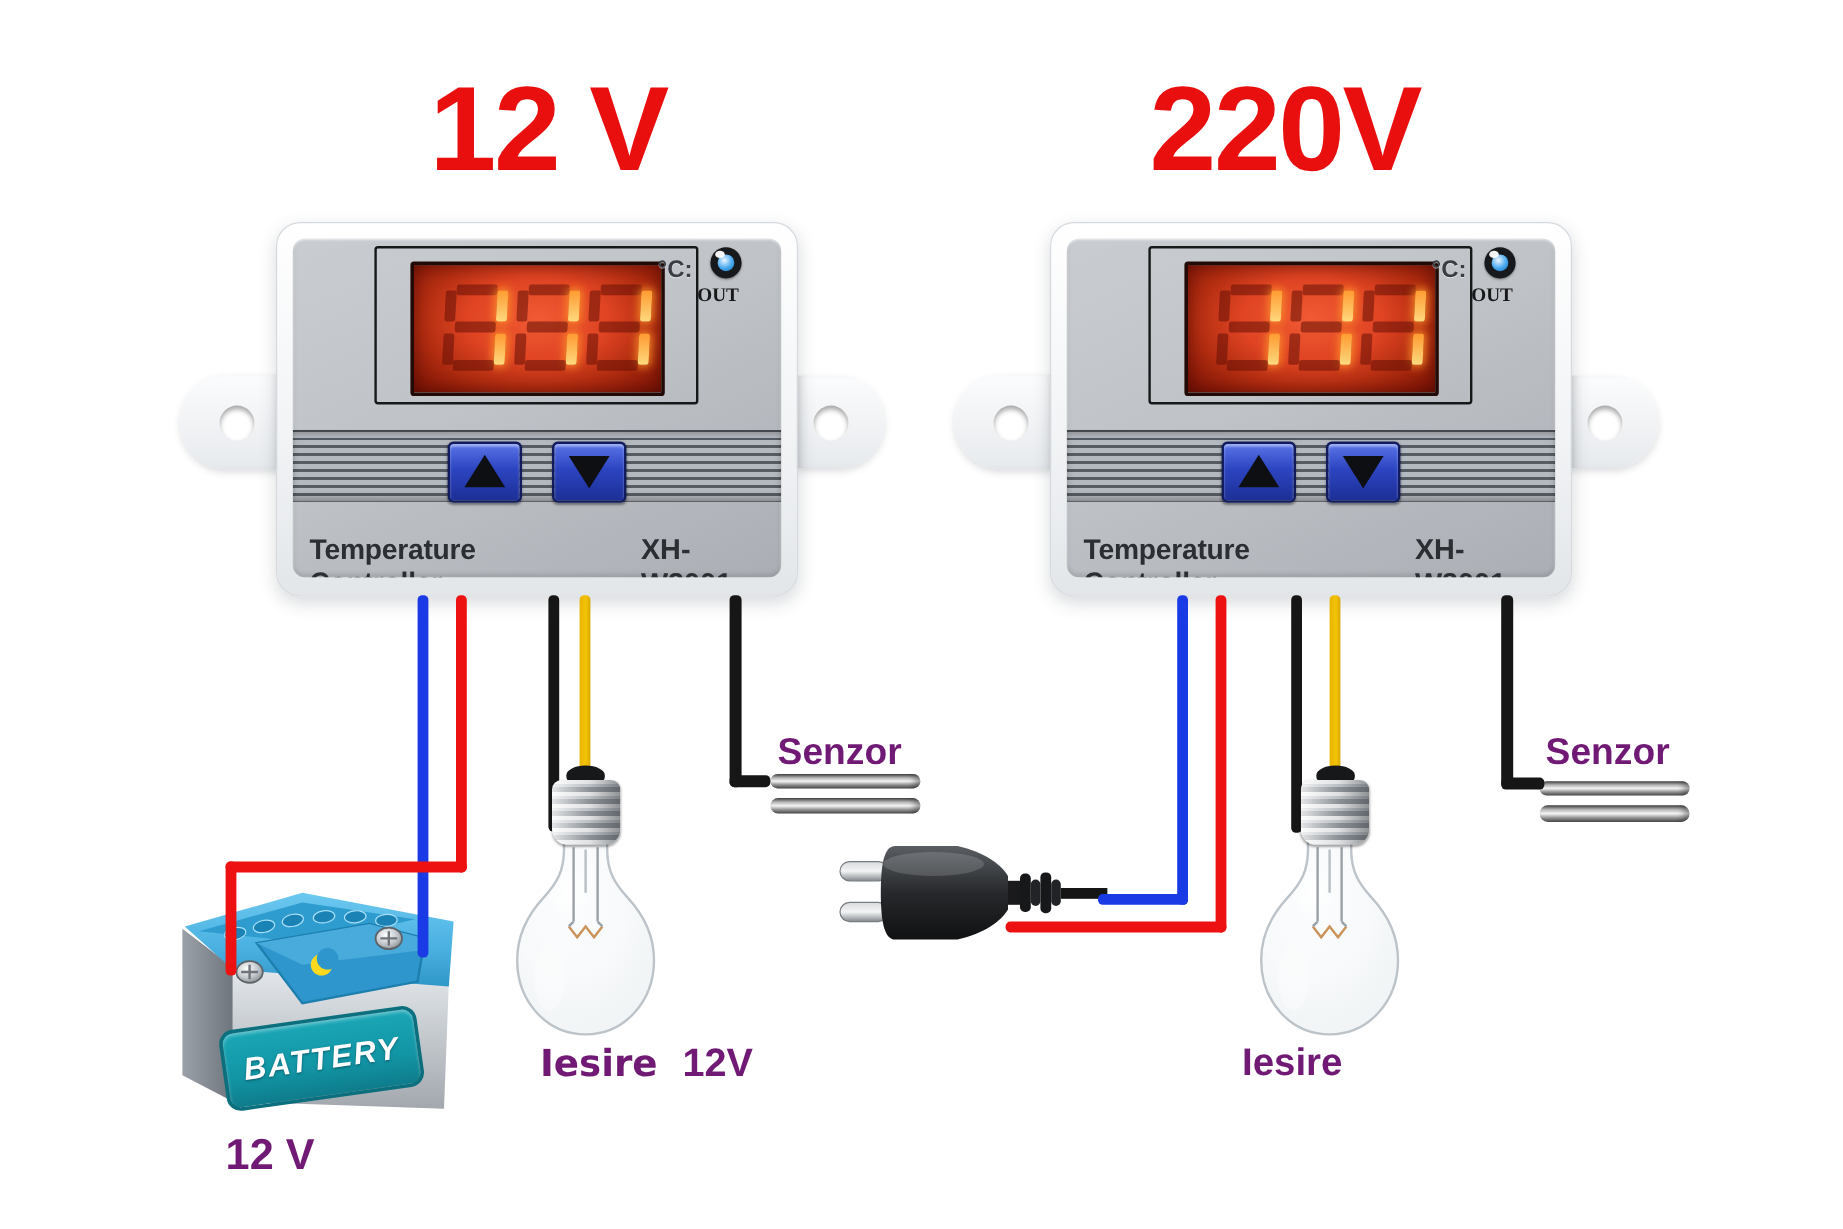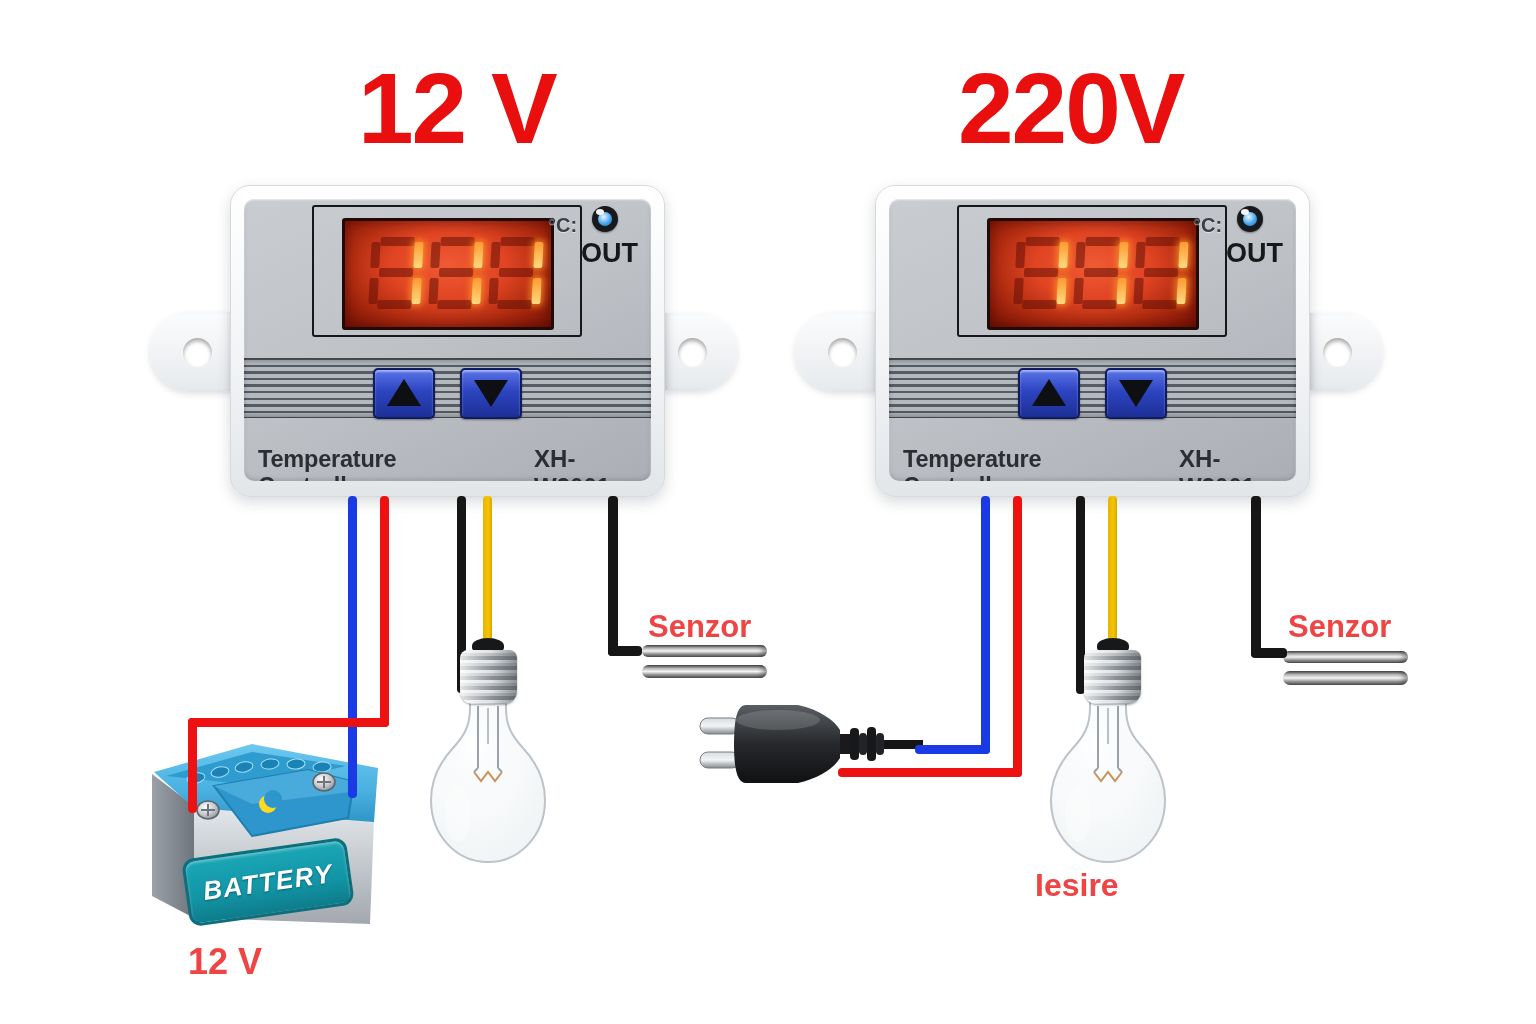--- a/index.html
+++ b/index.html
@@ -1,20 +1,20 @@
 <!DOCTYPE html>
 <html style="--c-accent_red: #e90f0f; --c-wire_red: #ee1111; --c-wire_blue: #1a3ae6; --c-wire_yellow: #f4c400; --c-wire_black: #161616; --c-button_blue: #2c44c0; --c-led_blue: #45a7ee; --c-display_red: #d93a1d; --c-battery_teal: #1295a5;"><head>
 <meta charset="utf-8">
 <style>
   html,body{margin:0;padding:0;background:#fff;}
   .canvas{position:relative;width:1536px;height:1024px;background:#ffffff;overflow:hidden;
           font-family:"Liberation Sans",sans-serif;}
   .title{position:absolute;font-weight:bold;font-size:100px;letter-spacing:-2px;
          color:var(--c-accent_red,#e90f0f);line-height:1;}
-  .lbl{position:absolute;font-weight:bold;color:#ef4444;line-height:1.1;}
+  .lbl{position:absolute;font-weight:bold;color:#701a75;line-height:1.1;}
 
   
   .ctrl{position:absolute;width:435px;height:312px;}
   .ear{position:absolute;background:linear-gradient(180deg,#fbfcfd,#e7eaed);z-index:0;
        box-shadow:0 3px 6px rgba(70,80,90,.18);}
   .ear-l{left:-80px;top:127px;width:86px;height:79px;border-radius:40px 0 0 40px;
          box-shadow:inset -8px 0 10px -7px rgba(0,0,0,.35),0 3px 6px rgba(70,80,90,.18);}
   .ear-r{left:431px;top:128px;width:76px;height:77px;border-radius:0 38px 38px 0;
          box-shadow:inset 9px 0 10px -7px rgba(0,0,0,.30),0 3px 6px rgba(70,80,90,.18);}
   .ear-hole{position:absolute;width:29px;height:29px;border-radius:50%;background:#fff;
@@ -41,21 +41,21 @@
   .seg.lit{background:linear-gradient(180deg,#ff9a30,#ffd97e);
            box-shadow:0 0 7px 2px rgba(255,150,40,.8);}
   .unit{position:absolute;left:304px;top:15px;font-size:20px;font-weight:bold;color:#3a3e44;
         text-shadow:0 1px 0 rgba(255,255,255,.5);}
   .led{position:absolute;left:348px;top:7px;width:26px;height:26px;border-radius:50%;background:#17191c;
        box-shadow:0 1px 2px rgba(0,0,0,.4);}
   .led::after{content:'';position:absolute;inset:6px;border-radius:50%;
        background:radial-gradient(circle at 40% 35%,#eaf6ff 0%,var(--c-led_blue,#45a7ee) 55%,#1767a8 100%);}
   .led::before{content:'';position:absolute;left:4px;top:3px;width:8px;height:6px;border-radius:50%;
        background:rgba(255,255,255,.95);filter:blur(.6px);z-index:1;}
-  .out{position:absolute;left:337px;top:39px;font-size:27px;font-weight:bold;color:#17181a;}
+  .out{position:absolute;left:337px;top:39px;font-size:16px;font-weight:bold;color:#17181a;font-family:Liberation Serif, serif;}
   .stripes{position:absolute;left:0;top:159px;width:407px;height:60px;
        background:repeating-linear-gradient(180deg,#565c64 0px,#565c64 2.4px,#b4b9bf 2.4px,#b4b9bf 6.6px);
        box-shadow:inset 0 5px 7px -3px rgba(0,0,0,.35),inset 0 -5px 7px -3px rgba(0,0,0,.35);}
   .btn{position:absolute;width:58px;height:47px;border-radius:5px;border:2px solid #101c5e;
        background:linear-gradient(180deg,#5a74e8 0%,var(--c-button_blue,#2c44c0) 45%,#1d2f96 100%);
        box-shadow:inset 0 2px 2px rgba(255,255,255,.45),0 1px 2px rgba(0,0,0,.4);}
   .btn-up{left:129px;top:169px;} .btn-down{left:216px;top:169px;}
   .tri{position:absolute;width:0;height:0;left:50%;}
   .tri-up{top:9px;transform:translateX(-50%);border-left:17px solid transparent;
           border-right:17px solid transparent;border-bottom:27px solid #0e0f12;}
@@ -230,20 +230,24 @@
     </defs>
     <path d="M42,2 L78,2 L78,12 C78,30 84,40 95,52 C108,66 117,83 117,104 C117,139 92,166 60,166 C28,166 3,139 3,104 C3,83 12,66 25,52 C36,40 42,30 42,12 Z" fill="url(#glassL)" stroke="#bcc3c9" stroke-width="2"></path>
     <path d="M50,10 L50,72 M70,10 L70,72" stroke="#9aa1a8" stroke-width="2" fill="none"></path>
     <path d="M60,12 L60,48" stroke="#b8bfc5" stroke-width="2" fill="none"></path>
     <path d="M46,76 l7,9 7,-9 7,9 7,-9" stroke="#c9935a" stroke-width="2" fill="none"></path>
     <path d="M50,72 L46,76 M70,72 L74,76" stroke="#9aa1a8" stroke-width="2" fill="none"></path>
     <ellipse cx="30" cy="118" rx="13" ry="28" fill="#ffffff" opacity="0.35"></ellipse>
   </svg>
   <div class="bulb-tip" style="left:472px;top:638px;"></div>
   <div class="bulb-cap" style="left:460px;top:650px;"></div>
+  <div class="lbl" style="left:450px;top:868px;font-size:31px;font-family:'DejaVu Sans',sans-serif;">
+    <span>Iesire</span>
+    <span style="margin-left:10px;font-family:'Liberation Sans',sans-serif;font-size:33px;">12V</span>
+  </div>
 
   <svg class="svgpart" style="left:148px;top:740px;z-index:1;" width="235" height="195" viewBox="0 0 235 195">
     <defs>
       <linearGradient id="gTop" x1="0" y1="0" x2="0" y2="1">
         <stop offset="0%" stop-color="#6cc8f0"></stop>
           <stop offset="60%" stop-color="#49b0e0"></stop>
           <stop offset="100%" stop-color="#2f96c8"></stop>
       </linearGradient>
       <linearGradient id="gFront" x1="0" y1="0" x2="0" y2="1">
         <stop offset="0%" stop-color="#e4e8ec"></stop>

